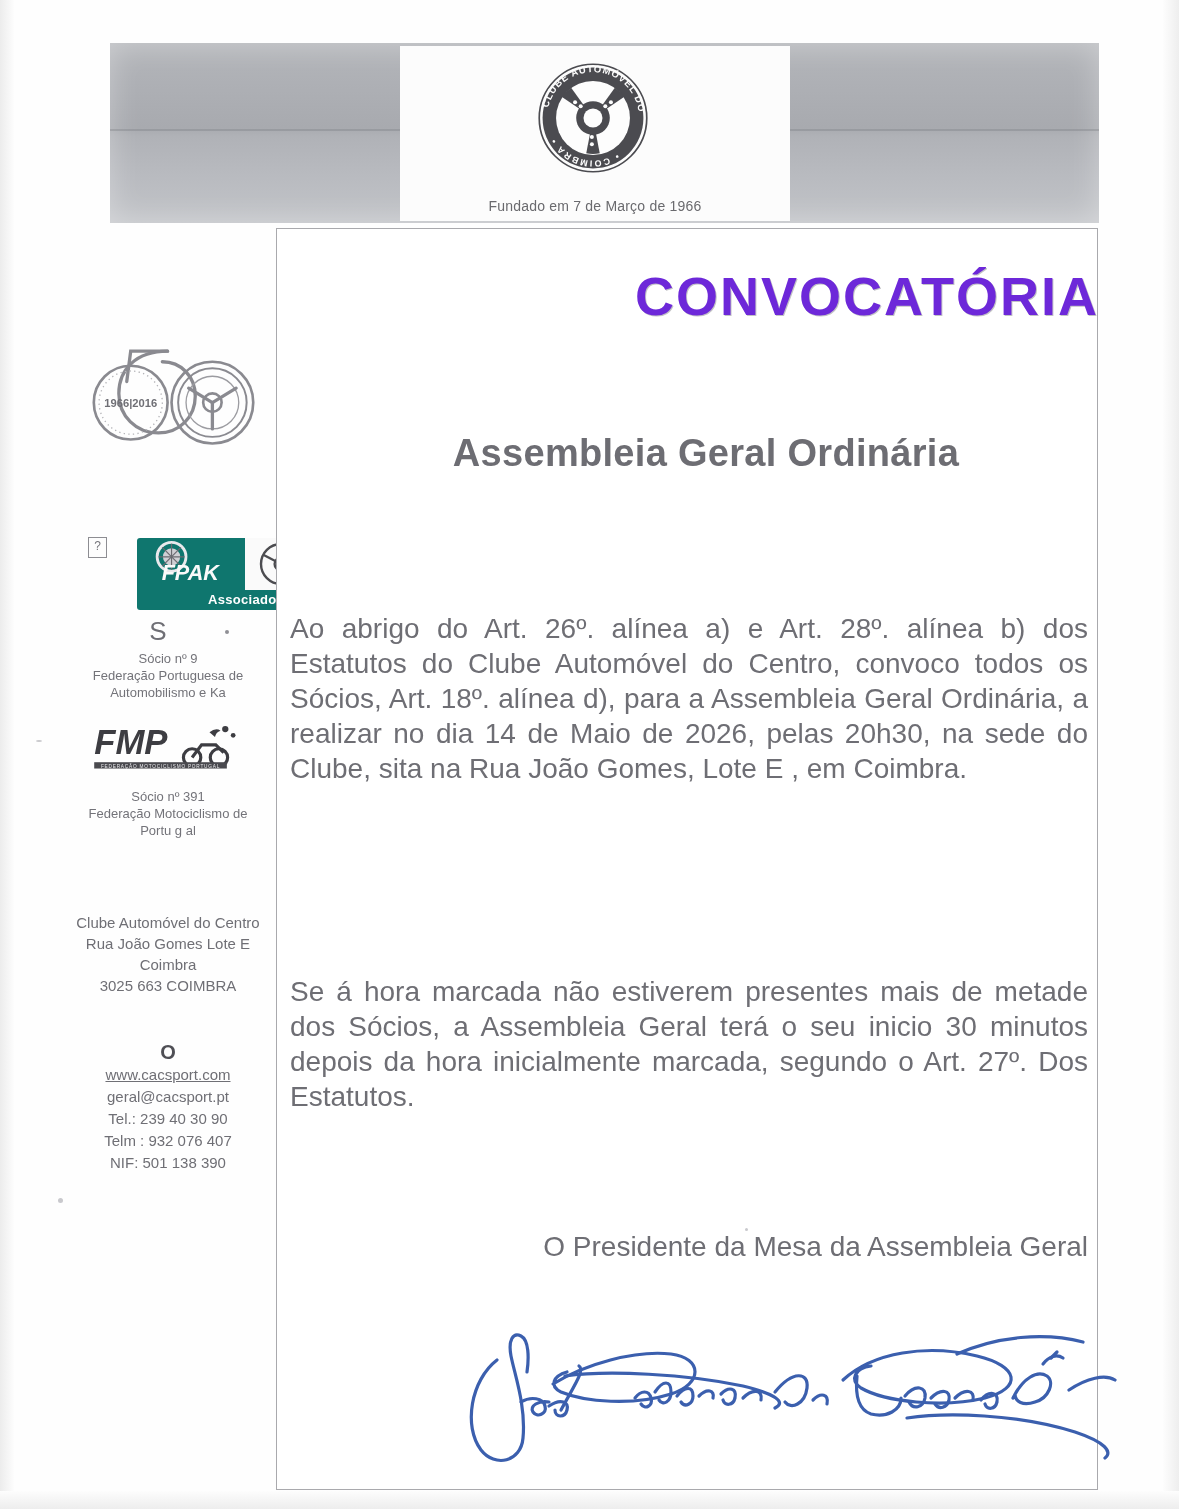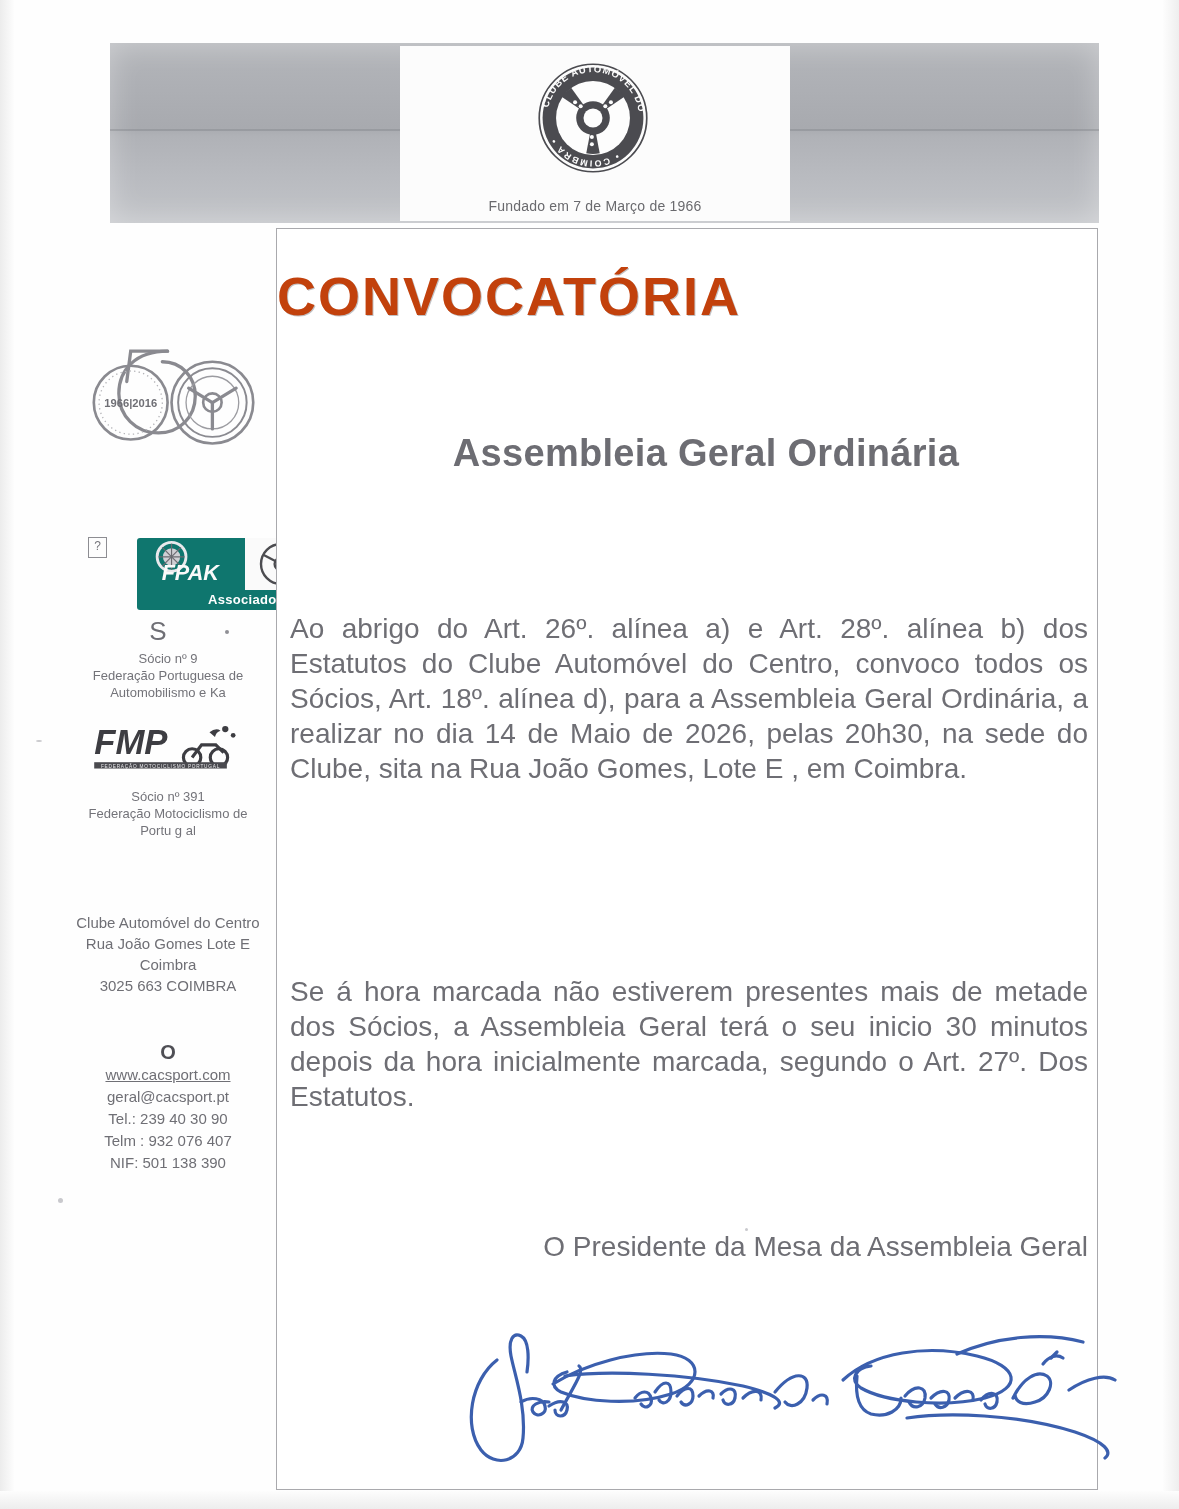--- a/index.html
+++ b/index.html
@@ -87,25 +87,25 @@
     border: 1px solid #a9a9ad;
     border-top: 1px solid #a9a9ad;
     box-sizing: border-box;
     background: #ffffff;
   }
 
   #doc-title {
     position: absolute;
     left: 0; top: 36px;
     width: 822px;
-    text-align: left;
+    text-align: right;
     font-size: 54px;
     font-weight: bold;
     letter-spacing: 2px;
-    color: #c2410c;
+    color: #6d28d9;
     text-shadow: 1px 1px 0 rgba(120,120,126,.45);
   }
   #doc-subtitle {
     position: absolute;
     left: 18px; top: 203px;
     width: 822px;
     text-align: center;
     font-size: 38px;
     font-weight: bold;
     color: #6d6d73;

